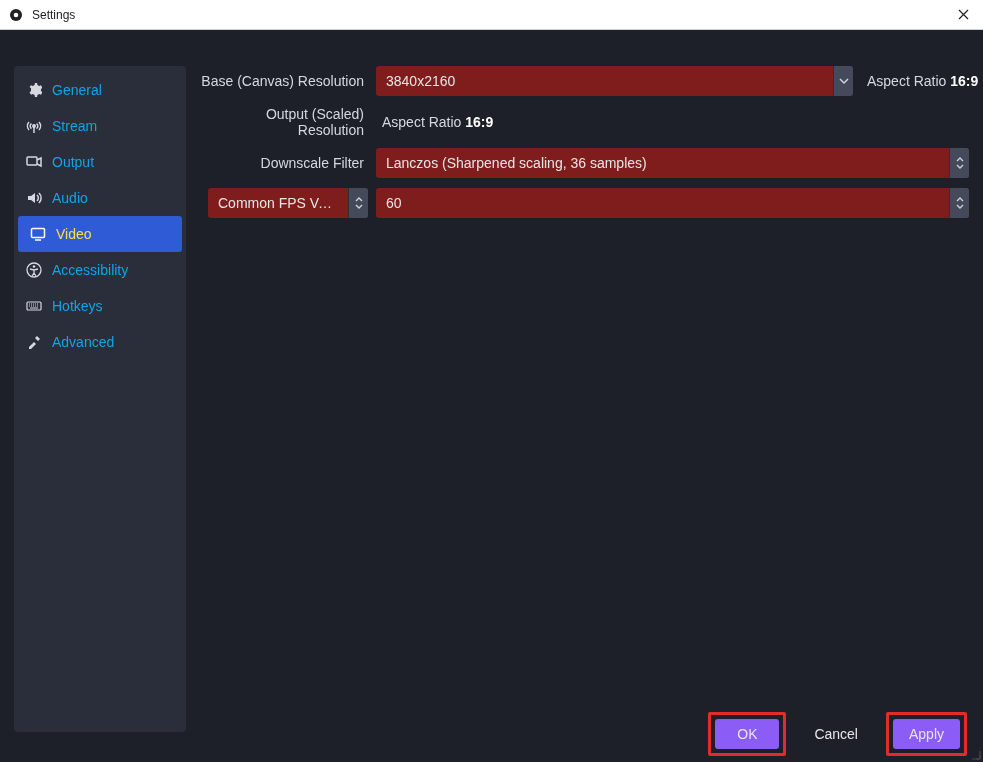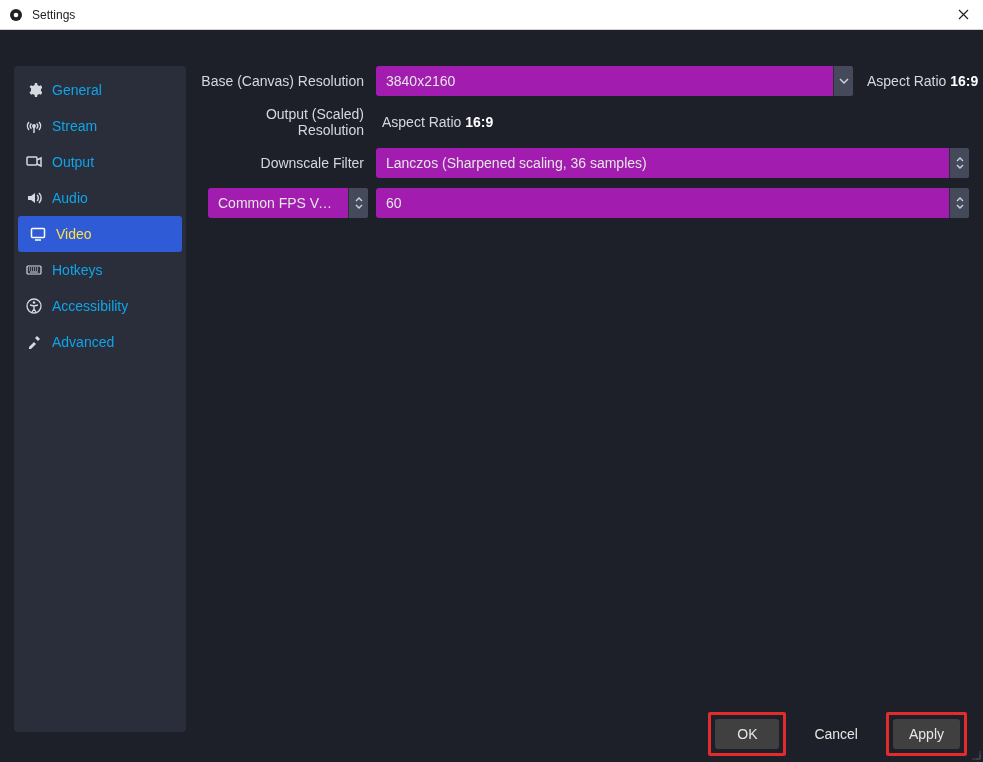--- a/index.html
+++ b/index.html
@@ -68,21 +68,21 @@
   .row-label {
     width: 168px;
     text-align: right;
     color: #d6d8df;
     font-size: 14px;
     padding-right: 4px;
   }
   .combo {
     display: flex;
     align-items: center;
-    background: #a21caf;
+    background: #7f1d1d;
     border-radius: 3px;
     height: 30px;
     flex: 1;
     min-width: 0;
   }
   .combo-text {
     flex: 1;
     padding: 0 10px;
     color: #e6e6e6;
     font-size: 14px;
@@ -117,21 +117,21 @@
     display: flex;
     align-items: center;
     justify-content: flex-end;
     gap: 12px;
     padding-right: 16px;
   }
   .btn {
     min-width: 64px;
     height: 30px;
     padding: 0 16px;
-    background: #404040;
+    background: #8b5cf6;
     color: #e6e6e6;
     border-radius: 3px;
     display: flex;
     align-items: center;
     justify-content: center;
     font-size: 14px;
     cursor: pointer;
   }
   .btn.plain { background: transparent; }
   .hl {
@@ -210,36 +210,36 @@
       <span class="side-icon">
         <svg width="16" height="16" viewBox="0 0 16 16" fill="none" stroke="#fff" stroke-width="1.5">
             <rect x="1.5" y="2.5" width="13" height="9" rx="1"></rect>
             <path d="M5 14h6"></path>
           </svg>
       </span>
       <span class="side-label">Video</span>
     </div>
     <div class="side-item">
       <span class="side-icon">
-        <svg width="16" height="16" viewBox="0 0 16 16" fill="none" stroke="#d6d8df" stroke-width="1.2">
-            <rect x="1" y="4" width="14" height="8" rx="1"></rect>
-            <path d="M3 6h1M5 6h1M7 6h1M9 6h1M11 6h1M3 8h1M5 8h1M7 8h1M9 8h1M11 8h1M4 10h8"></path>
-          </svg>
-      </span>
-      <span class="side-label">Hotkeys</span>
-    </div>
-    <div class="side-item">
-      <span class="side-icon">
         <svg width="16" height="16" viewBox="0 0 16 16" fill="#d6d8df">
             <circle cx="8" cy="8" r="7" fill="none" stroke="#d6d8df" stroke-width="1.3"></circle>
             <circle cx="8" cy="4.5" r="1.3"></circle>
             <path d="M4 7l4 1 4-1M8 8v3l-2 3M8 11l2 3" stroke="#d6d8df" stroke-width="1.3" fill="none"></path>
           </svg>
       </span>
       <span class="side-label">Accessibility</span>
+    </div>
+    <div class="side-item">
+      <span class="side-icon">
+        <svg width="16" height="16" viewBox="0 0 16 16" fill="none" stroke="#d6d8df" stroke-width="1.2">
+            <rect x="1" y="4" width="14" height="8" rx="1"></rect>
+            <path d="M3 6h1M5 6h1M7 6h1M9 6h1M11 6h1M3 8h1M5 8h1M7 8h1M9 8h1M11 8h1M4 10h8"></path>
+          </svg>
+      </span>
+      <span class="side-label">Hotkeys</span>
     </div>
     <div class="side-item">
       <span class="side-icon">
         <svg width="16" height="16" viewBox="0 0 16 16" fill="#d6d8df">
             <path d="M3 13l5-5 2 2-5 5H3v-2z"></path>
             <path d="M11 2l3 3-2 2-3-3 2-2z"></path>
           </svg>
       </span>
       <span class="side-label">Advanced</span>
     </div>

